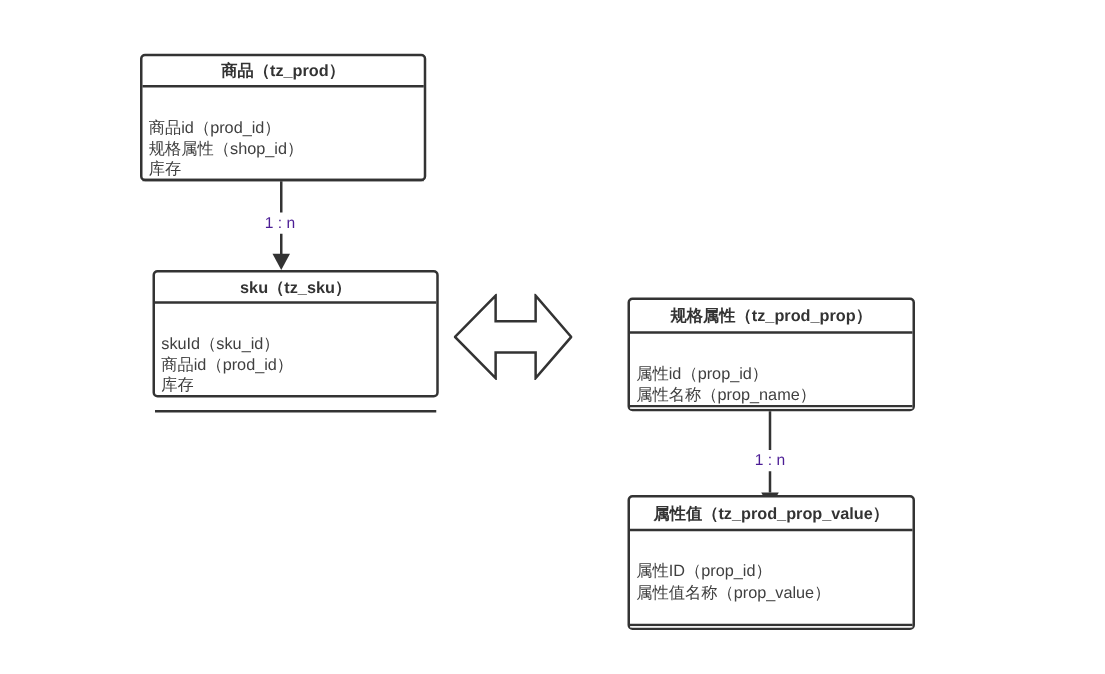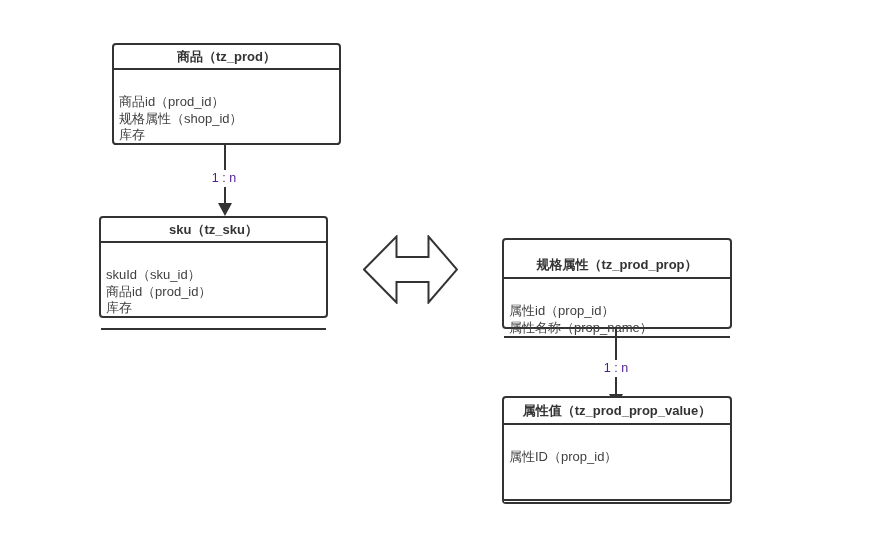--- a/index.html
+++ b/index.html
@@ -93,48 +93,49 @@
       <div class="entity-field">规格属性（shop_id）</div>
       <div class="entity-field">库存</div>
     </div>
     <div class="entity-footer"></div>
   </div>
 
   <div class="rel-line" style="left:224px; top:145px; height:59px;"></div>
   <div class="rel-arrowhead" style="left:218px; top:203px;"></div>
   <div class="rel-label" style="left:201px; top:170px; width:46px;">1 : n</div>
 
-  <div class="entity" style="left:99px; top:216px; width:229px; height:102px;">
+  <div class="entity" style="left:122px; top:216px; width:229px; height:102px;">
     <div class="entity-title" style="height:23px;">sku（tz_sku）</div>
     <div class="entity-fields" style="height:64px;">
       <div class="entity-field">skuId（sku_id）</div>
       <div class="entity-field">商品id（prod_id）</div>
       <div class="entity-field">库存</div>
     </div>
     <div class="entity-footer"></div>
   </div>
 
   <svg class="double-arrow" style="left:363px; top:235px;" width="95" height="69" viewBox="0 0 95 69">
     <polygon points="1,34.5 33.5,1.5 33.5,22 65.5,22 65.5,1.5 94,34.5 65.5,67.5 65.5,47 33.5,47 33.5,67.5" fill="#ffffff" stroke="#333333" stroke-width="2" stroke-linejoin="miter"></polygon>
   </svg>
 
   <div class="entity" style="left:502px; top:238px; width:230px; height:91px;">
-    <div class="entity-title" style="height:25px;margin-top:12px;">规格属性（tz_prod_prop）</div>
+    <div class="entity-title" style="height:25px;">规格属性（tz_prod_prop）</div>
     <div class="entity-fields" style="height:36px;">
       <div class="entity-field">属性id（prop_id）</div>
       <div class="entity-field">属性名称（prop_name）</div>
     </div>
     <div class="entity-footer"></div>
   </div>
 
   <div class="rel-line" style="left:615px; top:329px; height:65px;"></div>
   <div class="rel-arrowhead" style="left:609px; top:394px;"></div>
   <div class="rel-label" style="left:593px; top:360px; width:46px;">1 : n</div>
 
   <div class="entity" style="left:502px; top:396px; width:230px; height:108px;">
     <div class="entity-title" style="height:25px;">属性值（tz_prod_prop_value）</div>
     <div class="entity-fields" style="height:53px;">
       <div class="entity-field">属性ID（prop_id）</div>
+      <div class="entity-field">属性值名称（prop_value）</div>
     </div>
     <div class="entity-footer"></div>
   </div>
 
 </div>
 
 </body></html>

